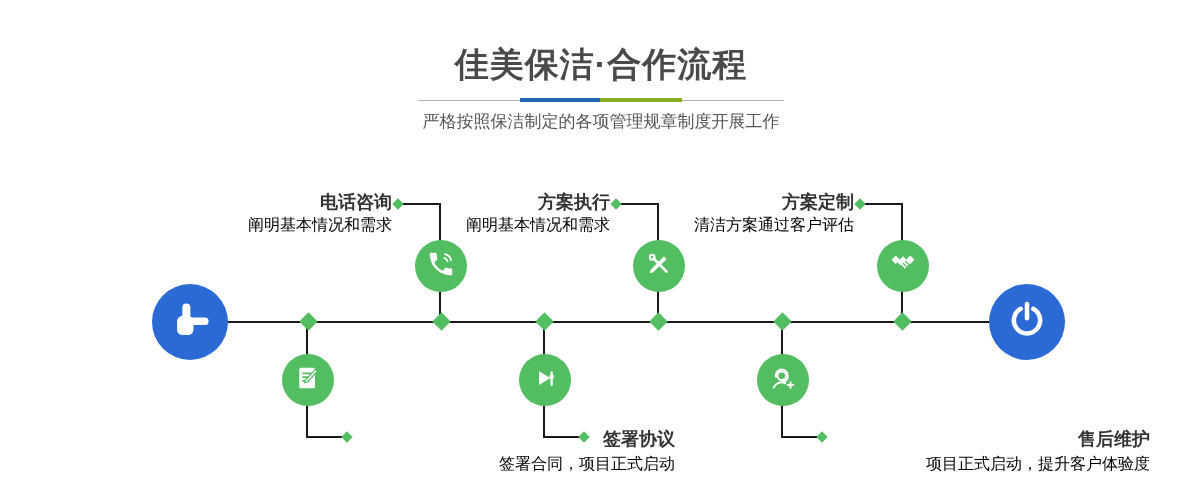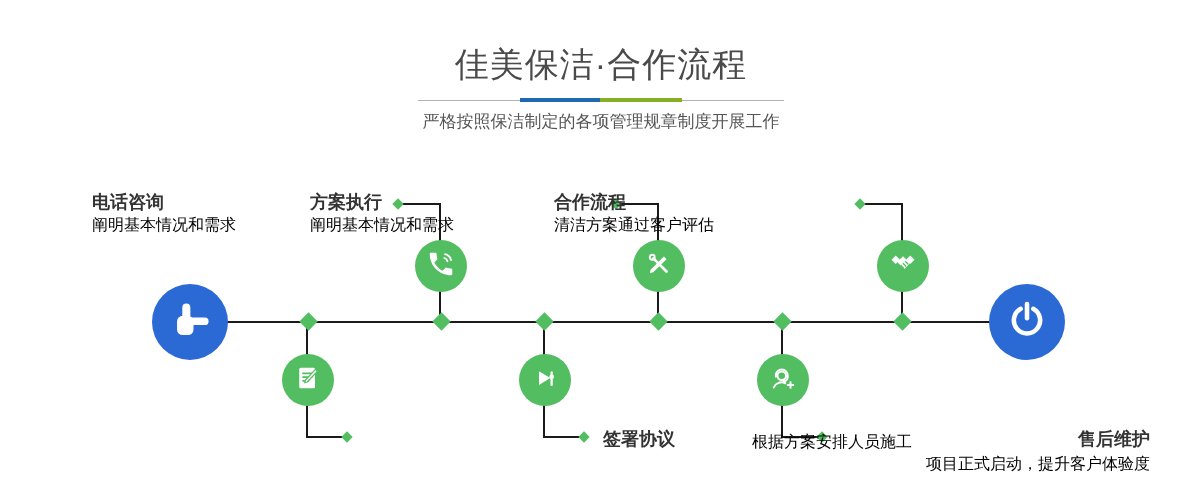--- a/index.html
+++ b/index.html
@@ -3,37 +3,37 @@
 <meta charset="utf-8">
 <style>
   html,body{margin:0;padding:0;background:#fff;}
   .stage{
     position:relative;width:1202px;height:502px;background:#fff;overflow:hidden;
     font-family:"Liberation Sans","DejaVu Sans",sans-serif;
   }
   .abs{position:absolute;}
   
   .main-title{top:42px;left:0;width:1202px;text-align:center;
-    font-size:34px;font-weight:normal;color:#4a4a4a;letter-spacing:1px;}
+    font-size:34px;font-weight:bold;color:#4a4a4a;letter-spacing:1px;}
   .divider-line{top:100px;left:418px;width:366px;height:1px;background:#b3b3b3;}
   .divider-blue{top:98px;left:520px;width:80px;height:4px;}
   .divider-green{top:98px;left:600px;width:82px;height:4px;}
   .sub-title{top:110px;left:0;width:1202px;text-align:center;font-size:17px;color:#555;}
   
   .main-line{top:321px;left:200px;width:825px;height:2px;background:#1a1a1a;z-index:1;}
   .vline{width:2px;background:#1a1a1a;z-index:1;}
   .hline{height:2px;background:#1a1a1a;z-index:1;}
   .node-diamond{width:13px;height:13px;transform:rotate(45deg);z-index:2;}
   .mini-diamond{width:8px;height:8px;transform:rotate(45deg);z-index:2;}
   .big-circle{width:76px;height:76px;border-radius:50%;z-index:3;
     display:flex;align-items:center;justify-content:center;}
   .step-circle{width:52px;height:52px;border-radius:50%;z-index:3;
     display:flex;align-items:center;justify-content:center;}
   
-  .top-label{width:300px;text-align:left;z-index:2;}
+  .top-label{width:300px;text-align:right;z-index:2;}
   .bottom-label{width:320px;text-align:right;z-index:2;}
   .step-title{font-size:18px;font-weight:bold;color:#333;line-height:24px;}
   .step-desc{font-size:16px;color:#000000;line-height:22px;}
   .bottom-label .step-title{line-height:22px;}
   .bottom-label .step-desc{margin-top:3px;}
 </style>
 </head>
 <body>
 
 <div class="stage">
@@ -152,28 +152,28 @@
 
   <div class="abs top-label" style="right:810px;top:190px">
     <div class="step-title">电话咨询</div>
     <div class="step-desc">阐明基本情况和需求</div>
   </div>
   <div class="abs top-label" style="right:592px;top:190px">
     <div class="step-title">方案执行</div>
     <div class="step-desc">阐明基本情况和需求</div>
   </div>
   <div class="abs top-label" style="right:348px;top:190px">
-    <div class="step-title">合作流程</div>
+    <div class="step-title">方案定制</div>
     <div class="step-desc">清洁方案通过客户评估</div>
   </div>
 
   <div class="abs bottom-label" style="left:355px;top:428px">
     <div class="step-title">签署协议</div>
+    <div class="step-desc">签署合同，项目正式启动</div>
   </div>
   <div class="abs bottom-label" style="left:592px;top:428px">
-    <div class="step-desc">根据方案安排人员施工</div>
   </div>
   <div class="abs bottom-label" style="left:830px;top:428px">
     <div class="step-title">售后维护</div>
     <div class="step-desc">项目正式启动，提升客户体验度</div>
   </div>
 
 </div>
 
 </body></html>

